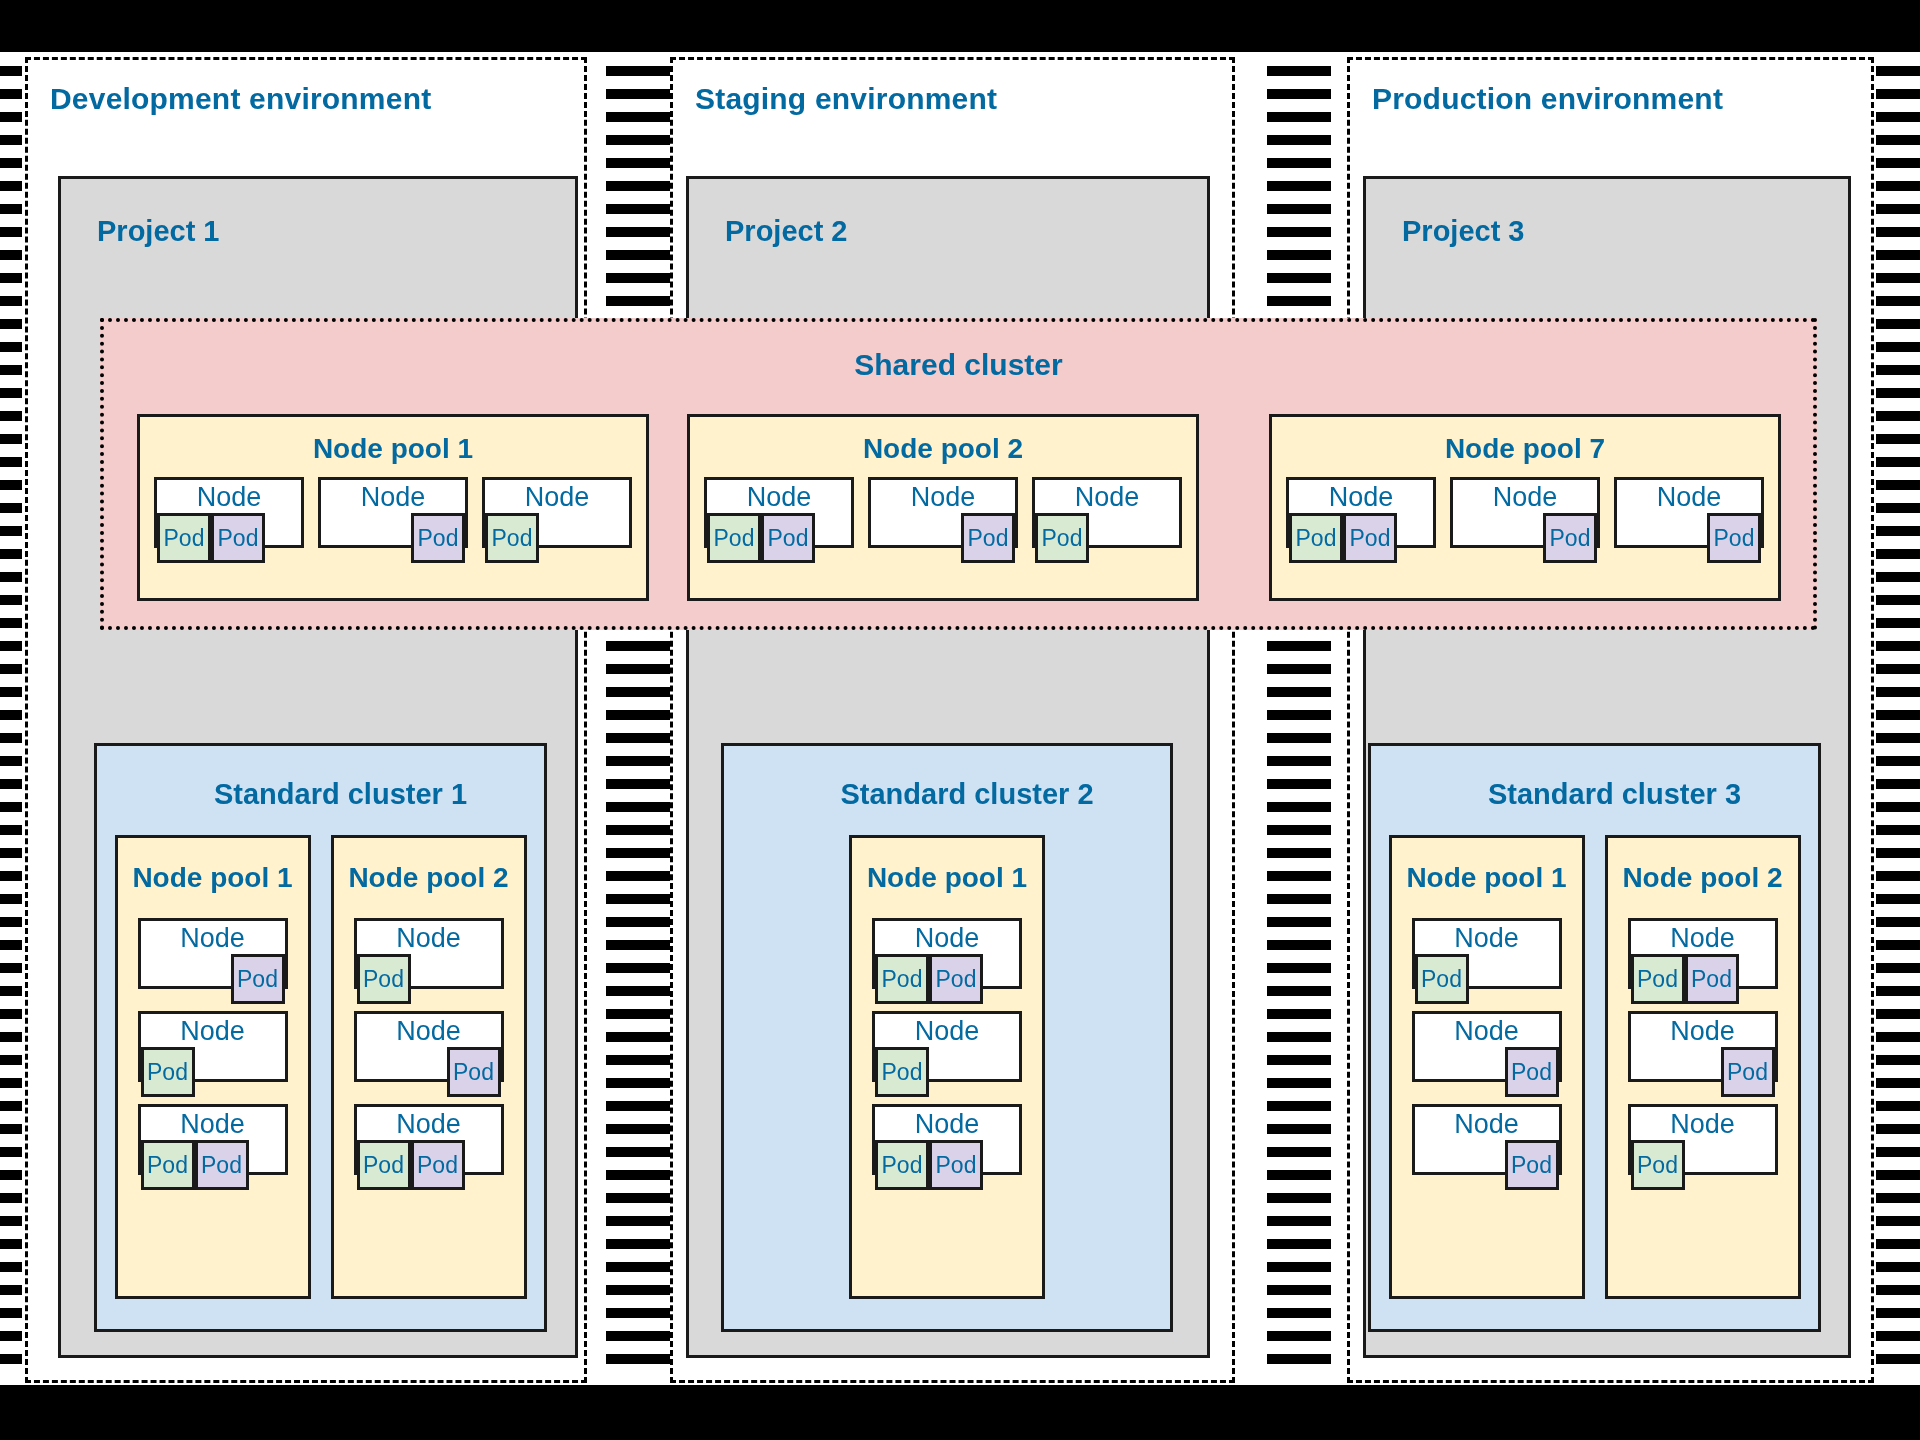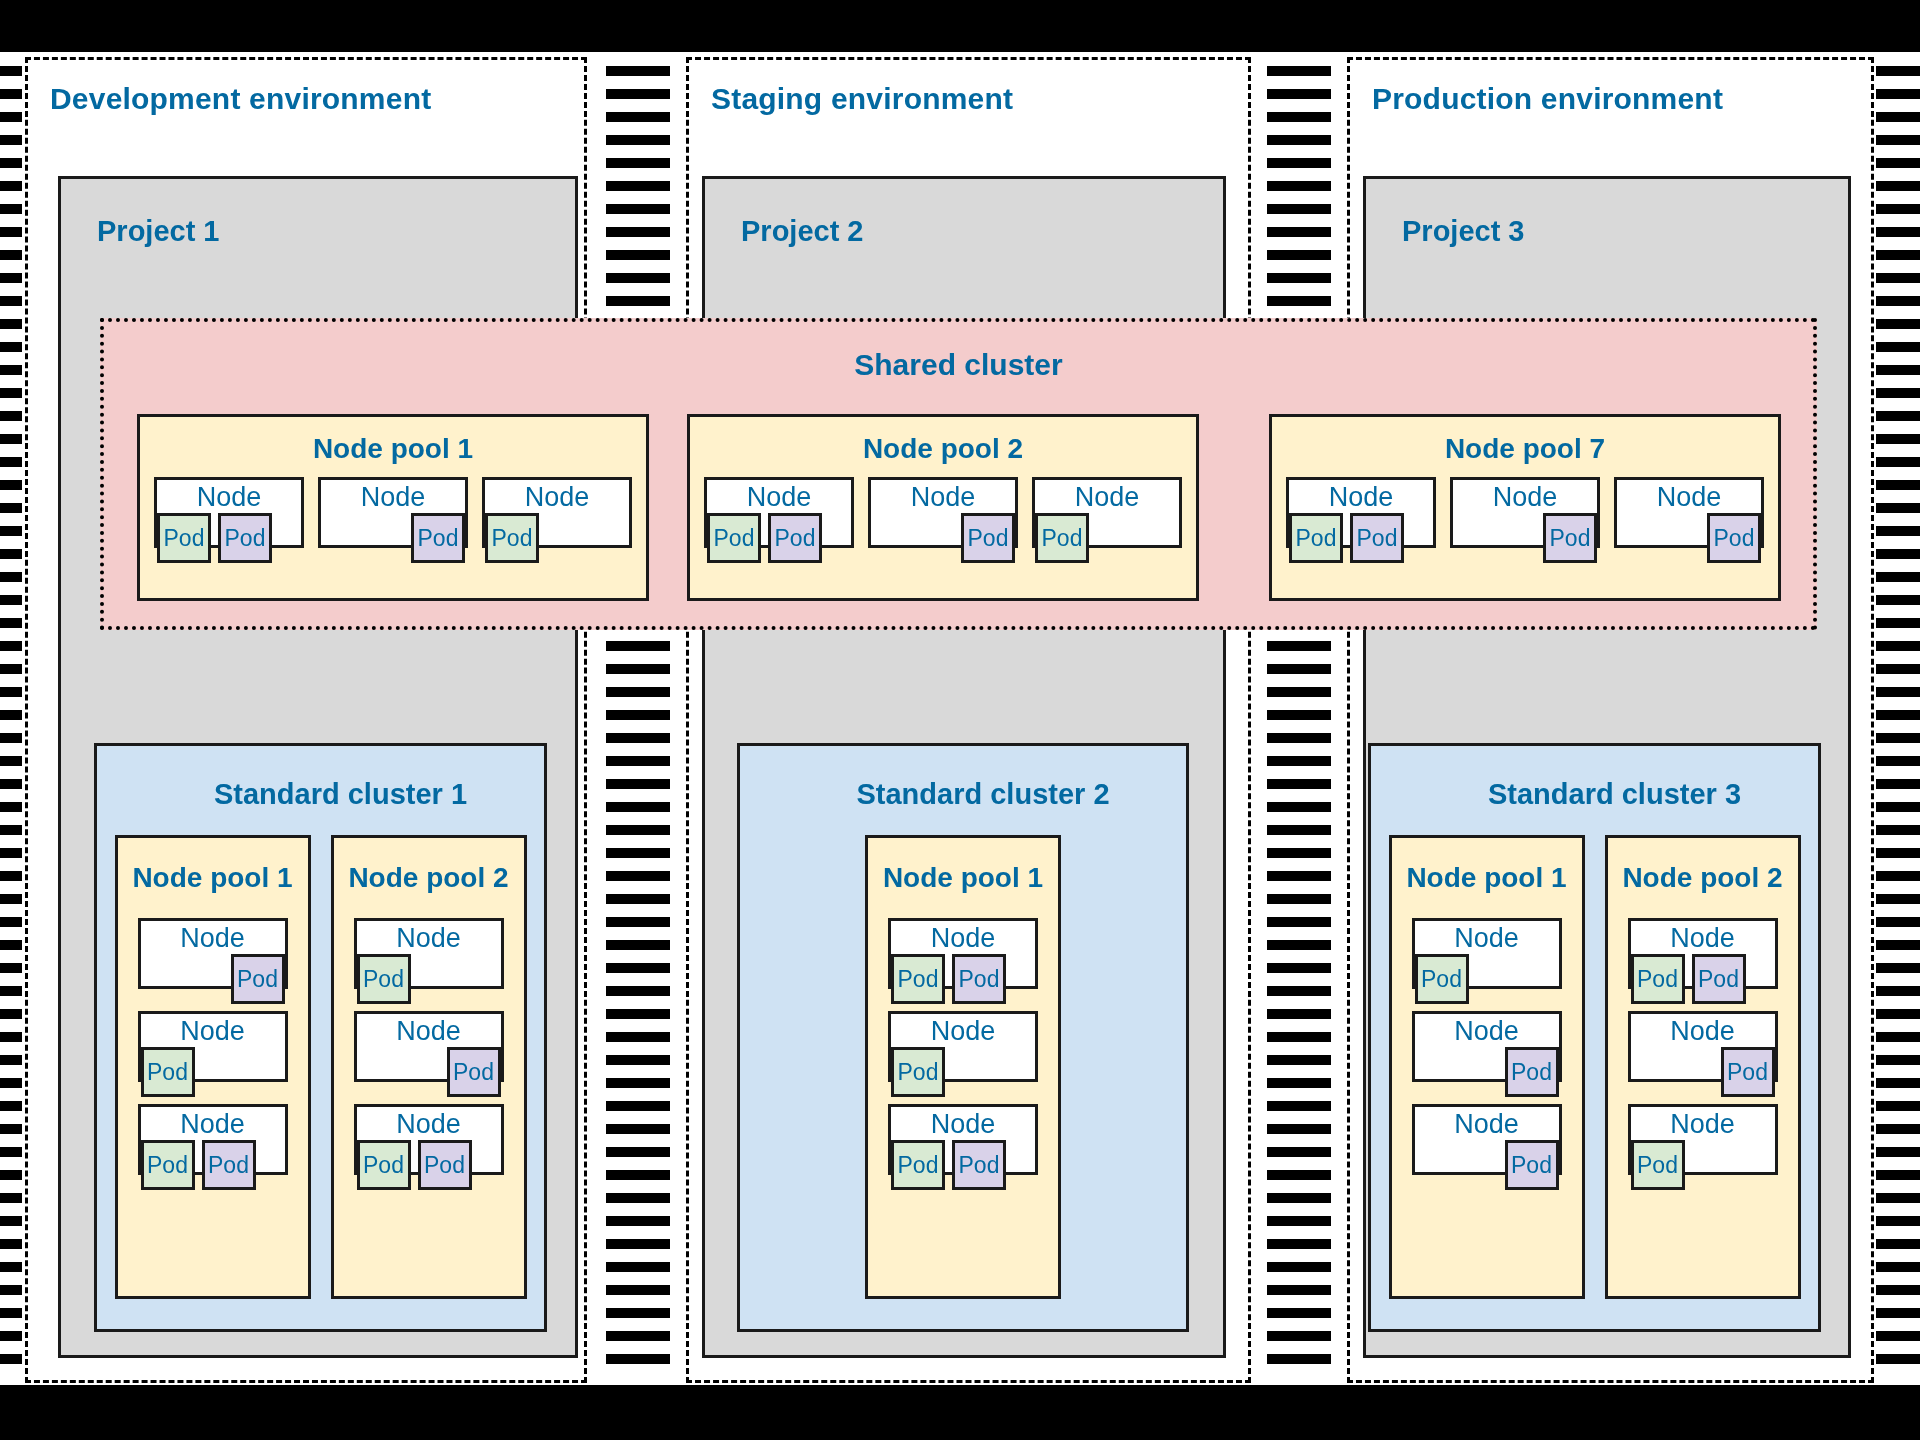--- a/index.html
+++ b/index.html
@@ -25,21 +25,21 @@
   .band-mid1  { left:606px;  width:64px; }
   .band-mid2  { left:1267px; width:64px; }
   .band-right { left:1876px; width:44px; }
 
   
   .env {
     position: absolute; top:57px; height:1326px; z-index:1;
     background:#fff; border:3px dashed #000;
   }
   .env-0 { left:25px;   width:562px; }
-  .env-1 { left:686px;  width:565px; }
+  .env-1 { left:670px;  width:565px; }
   .env-2 { left:1347px; width:527px; }
   .env-title {
     padding:22px 0 0 22px; font-size:30px; font-weight:bold; letter-spacing:.2px;
   }
 
   
   .project {
     position:absolute; top:116px; height:1182px;
     background:#d9d9d9; border:3px solid #1a1a1a;
   }
@@ -79,21 +79,21 @@
   .cluster .pool-title { padding-top:24px; }
   .cluster .nodes-col { display:flex; flex-direction:column; align-items:center; gap:22px; margin-top:24px; }
 
   
   .node {
     width:150px; height:71px; background:#fff; border:3px solid #1a1a1a;
     display:flex; flex-direction:column; flex:0 0 auto;
   }
   .node-label { text-align:center; font-size:27px; margin-top:2px; }
   .pods {
-    display:flex; gap:7px; padding:0 0;
+    display:flex; padding:0 0;
     margin-top:auto; margin-bottom:9px;
   }
   .pods[data-align="right"]  { justify-content:flex-end; }
   .pods[data-align="left"]   { justify-content:flex-start; }
   .pod {
     width:54px; height:50px; border:3px solid #1a1a1a;
     display:flex; align-items:center; justify-content:center;
     font-size:23px; flex:0 0 auto;
   }
   .pod[data-color="green"]  { background:#d9ead3; }

